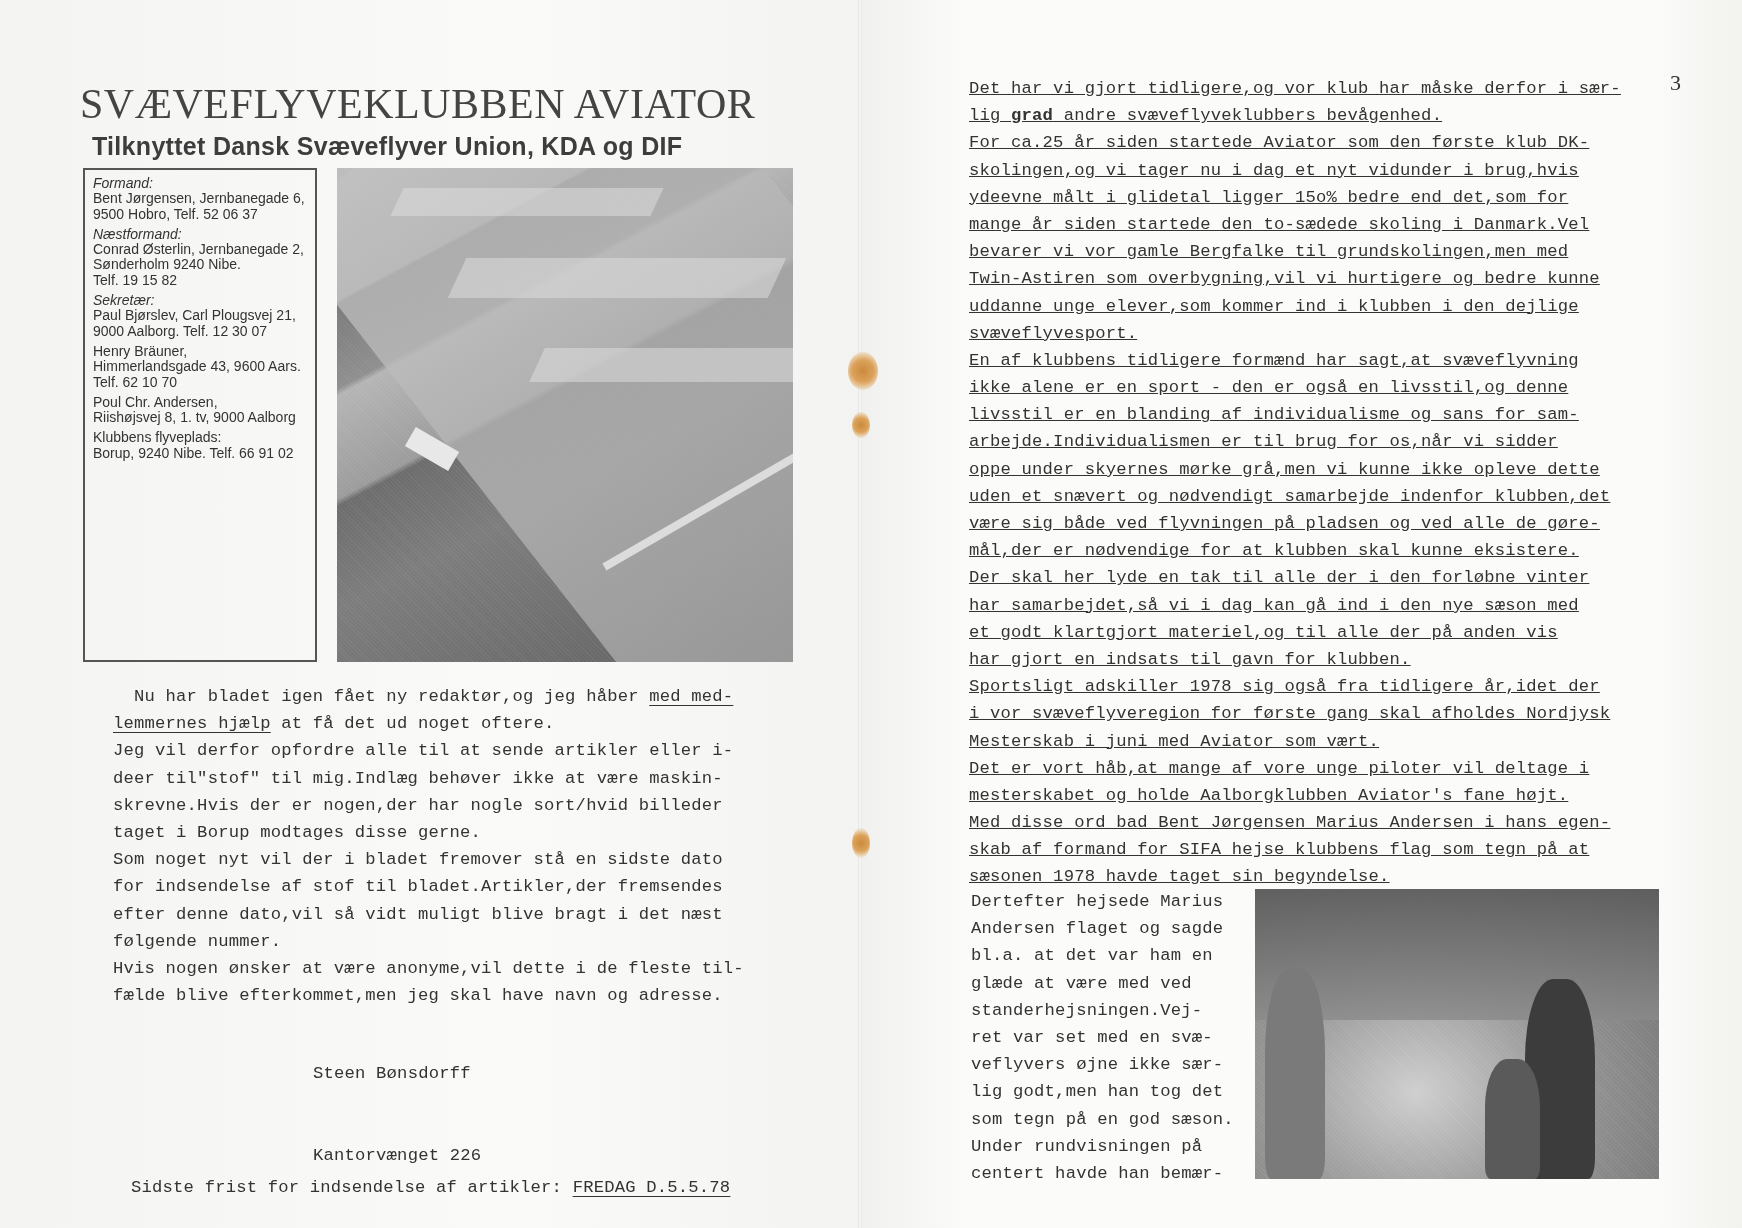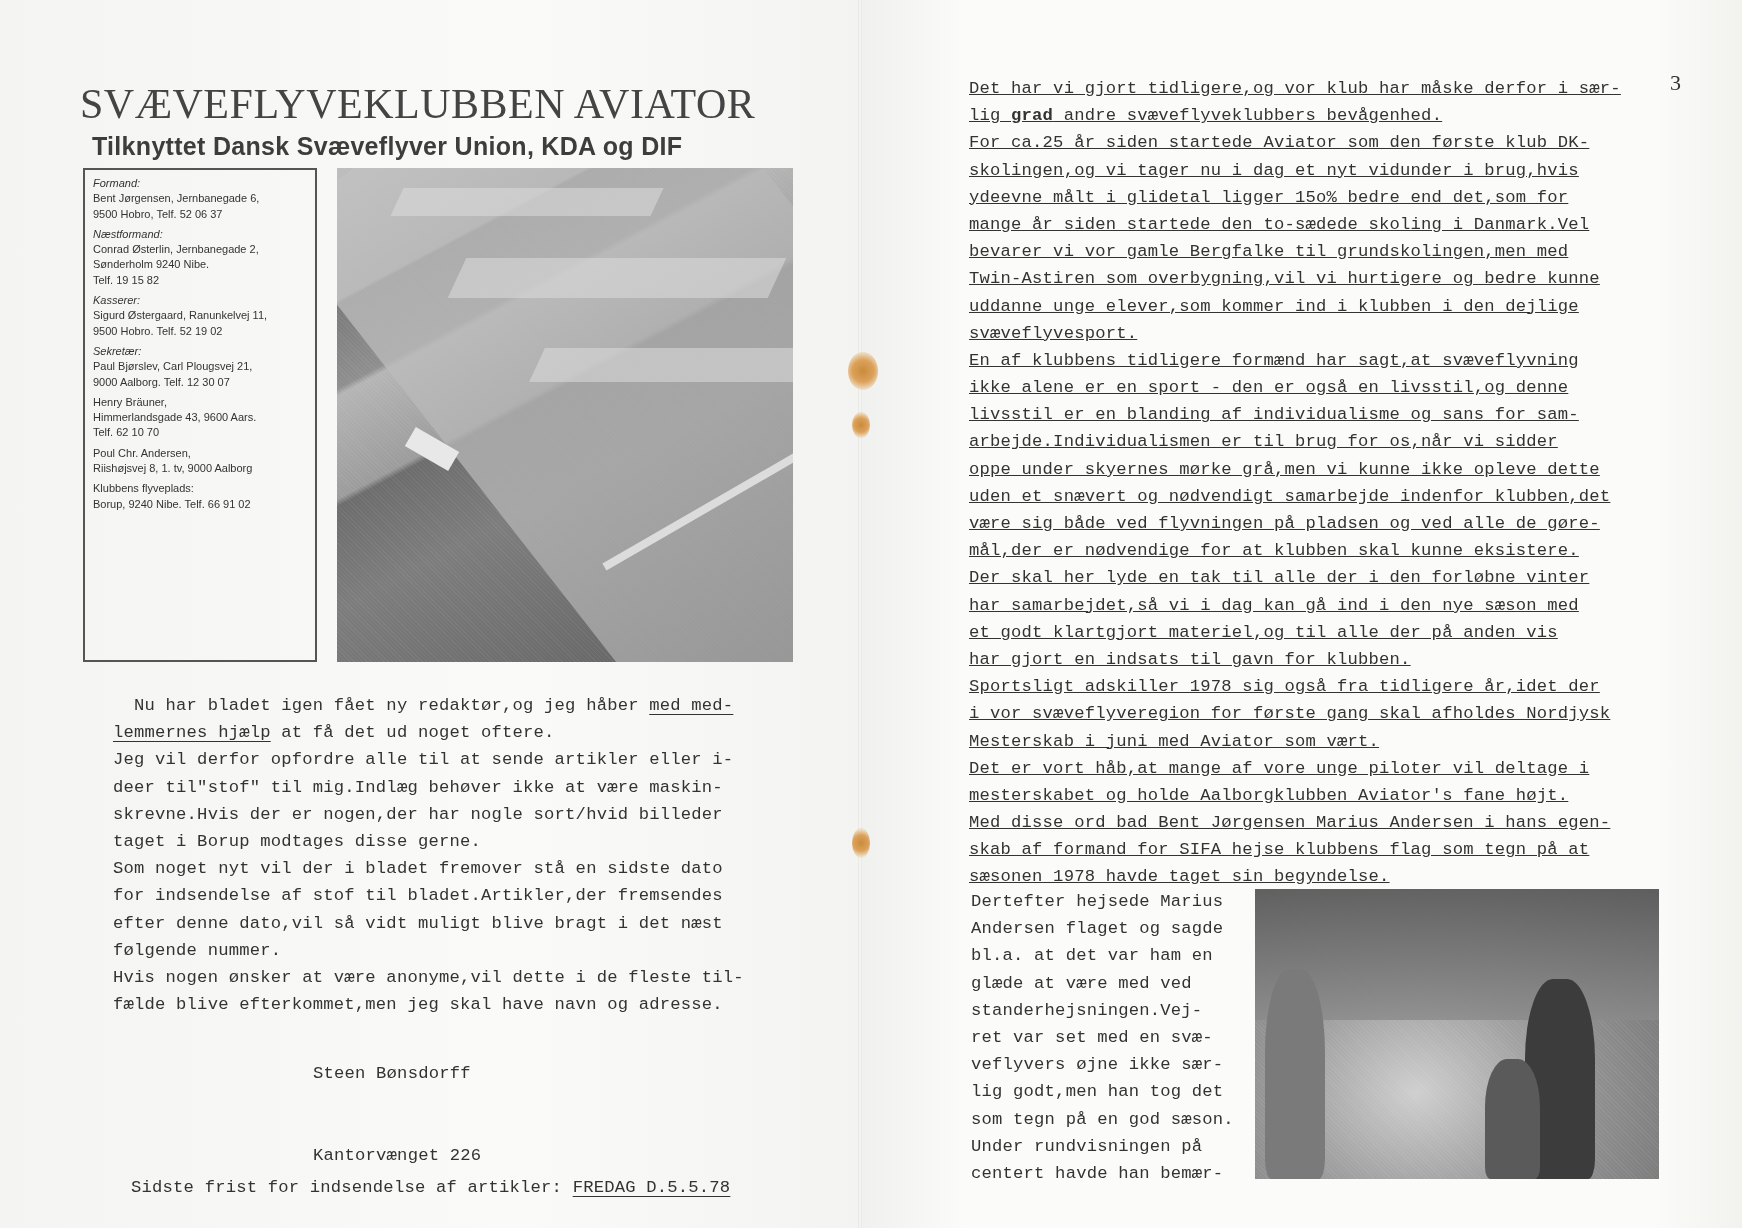--- a/index.html
+++ b/index.html
@@ -22,21 +22,21 @@
   }
   .club-subtitle {
     position:absolute; left:92px; top:132px; width:710px;
     font-family:"Liberation Sans","DejaVu Sans",sans-serif;
     font-size:25px; font-weight:bold; color:#3d3d3d; white-space:nowrap; letter-spacing:0.3px;
   }
   .info-box {
     position:absolute; left:83px; top:168px; width:234px; height:494px;
     border:2px solid #555; box-sizing:border-box; padding:6px 8px;
     font-family:"Liberation Sans","DejaVu Sans",sans-serif;
-    font-size:11px; line-height:15.3px; color:#333;
+    font-size:14px; line-height:15.3px; color:#333;
   }
   .info-box .entry { margin-bottom:5px; }
   .info-box .role { font-style:italic; display:block; }
   .info-box .line { display:block; white-space:nowrap; }
 
   .photo {
     position:absolute; overflow:hidden;
     background-color:#8c8c8c;
   }
   .aerial {
@@ -60,21 +60,21 @@
   .group-photo .person { position:absolute; border-radius:40% 40% 10% 10%; }
 
   .typed {
     position:absolute; font-size:17.2px; line-height:27.2px; color:#333;
     white-space:pre; letter-spacing:0.2px;
   }
   .typed .ln { display:block; height:27.2px; }
   .u { text-decoration:underline; text-underline-offset:4px; }
   .b { font-weight:bold; }
 
-  .left-body { left:113px; top:683px;margin-top:9px; }
+  .left-body { left:113px; top:683px; }
   .signature { left:313px; top:1006px; }
   .deadline { left:110px; top:1147px; }
   .right-body { left:969px; top:75px;text-decoration:underline; }
   .right-narrow { left:971px; top:888px; }
 
   .page-number {
     position:absolute; left:1670px; top:70px;
     font-family:"Liberation Serif","DejaVu Serif",serif; font-size:22px; color:#333;
   }
 </style>
@@ -96,25 +96,20 @@
     <div class="entry">
       <span class="role">Formand:</span>
       <span class="line">Bent Jørgensen, Jernbanegade 6,</span>
       <span class="line">9500 Hobro, Telf. 52 06 37</span>
     </div>
     <div class="entry">
       <span class="role">Næstformand:</span>
       <span class="line">Conrad Østerlin, Jernbanegade 2,</span>
       <span class="line">Sønderholm 9240 Nibe.</span>
       <span class="line">Telf. 19 15 82</span>
-    </div>
-    <div class="entry">
-      <span class="role">Kasserer:</span>
-      <span class="line">Sigurd Østergaard, Ranunkelvej 11,</span>
-      <span class="line">9500 Hobro. Telf. 52 19 02</span>
     </div>
     <div class="entry">
       <span class="role">Sekretær:</span>
       <span class="line">Paul Bjørslev, Carl Plougsvej 21,</span>
       <span class="line">9000 Aalborg. Telf. 12 30 07</span>
     </div>
     <div class="entry">
       <span class="line">Henry Bräuner,</span>
       <span class="line">Himmerlandsgade 43, 9600 Aars.</span>
       <span class="line">Telf. 62 10 70</span>

